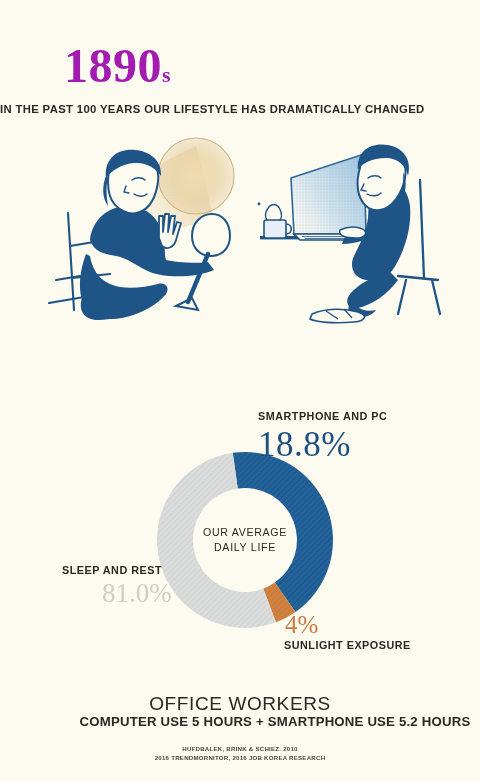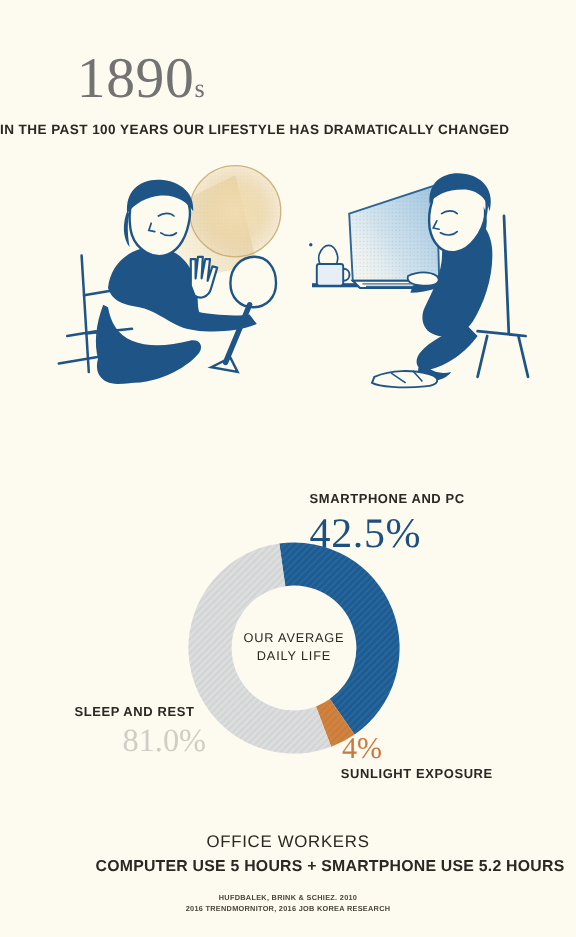--- a/index.html
+++ b/index.html
@@ -13,22 +13,22 @@
     height: 781px;
     background: #fdfaef;
     overflow: hidden;
     font-family: "Liberation Sans", sans-serif;
   }
 
   
   .year {
     position: absolute;
     font-family: "Liberation Serif", serif;
-    font-weight: 400;
-    color: #737373;
+    font-weight: 700;
+    color: #a21caf;
     letter-spacing: 0.5px;
     line-height: 1;
     white-space: nowrap;
   }
   #year-1890 {
     left: 64px;
     top: 42px;
     font-size: 48px;
   }
   #year-1890 .sup {
@@ -37,22 +37,22 @@
   }
   #year-2017 {
     left: 311px;
     top: 42px;
     font-size: 48px;
   }
   #subhead {
     position: absolute;
     top: 103px;
     left: 0;
-    width: 480px;
-    text-align: left;
+    width: 408px;
+    text-align: right;
     font-size: 11.3px;
     font-weight: 600;
     letter-spacing: 0.35px;
     color: #2a2823;
     white-space: nowrap;
   }
 
   
   .illus {
     position: absolute;
@@ -115,21 +115,21 @@
     font-size: 35px;
     color: #1d4f80;
     margin-top: 3px;
     display: block;
     letter-spacing: 0.5px;
   }
 
   #label-sleep {
     position: absolute;
     left: 62px;
-    top: 584px;
+    top: 560px;
     text-align: left;
   }
   #label-sleep .lbl-val {
     font-size: 27px;
     color: #cfcec6;
     margin-top: 2px;
     display: block;
     margin-left: 40px;
   }
 
@@ -150,21 +150,21 @@
     margin-left: -1px;
   }
 
   
   #footer-title {
     position: absolute;
     left: 0;
     top: 693px;
     width: 480px;
     text-align: center;
-    font-size: 14px;
+    font-size: 19px;
     letter-spacing: 0.6px;
     color: #2a2823;
     font-weight: 400;
   }
   #footer-sub {
     position: absolute;
     left: 0;
     top: 714px;
     width: 480px;
     text-align: center;
@@ -426,21 +426,21 @@
         </g>
     </svg>
     <div class="donut-center">
       <span>OUR AVERAGE</span>
       <span>DAILY LIFE</span>
     </div>
   </div>
 
   <div id="label-smartphone">
     <span class="lbl-name">SMARTPHONE AND PC</span>
-    <span class="lbl-val">42.5%</span>
+    <span class="lbl-val">18.8%</span>
   </div>
 
   <div id="label-sleep">
     <span class="lbl-name">SLEEP AND REST</span>
     <span class="lbl-val">81.0%</span>
   </div>
 
   <div id="label-sunlight">
     <span class="lbl-val">4%</span>
     <span class="lbl-name">SUNLIGHT EXPOSURE</span>

